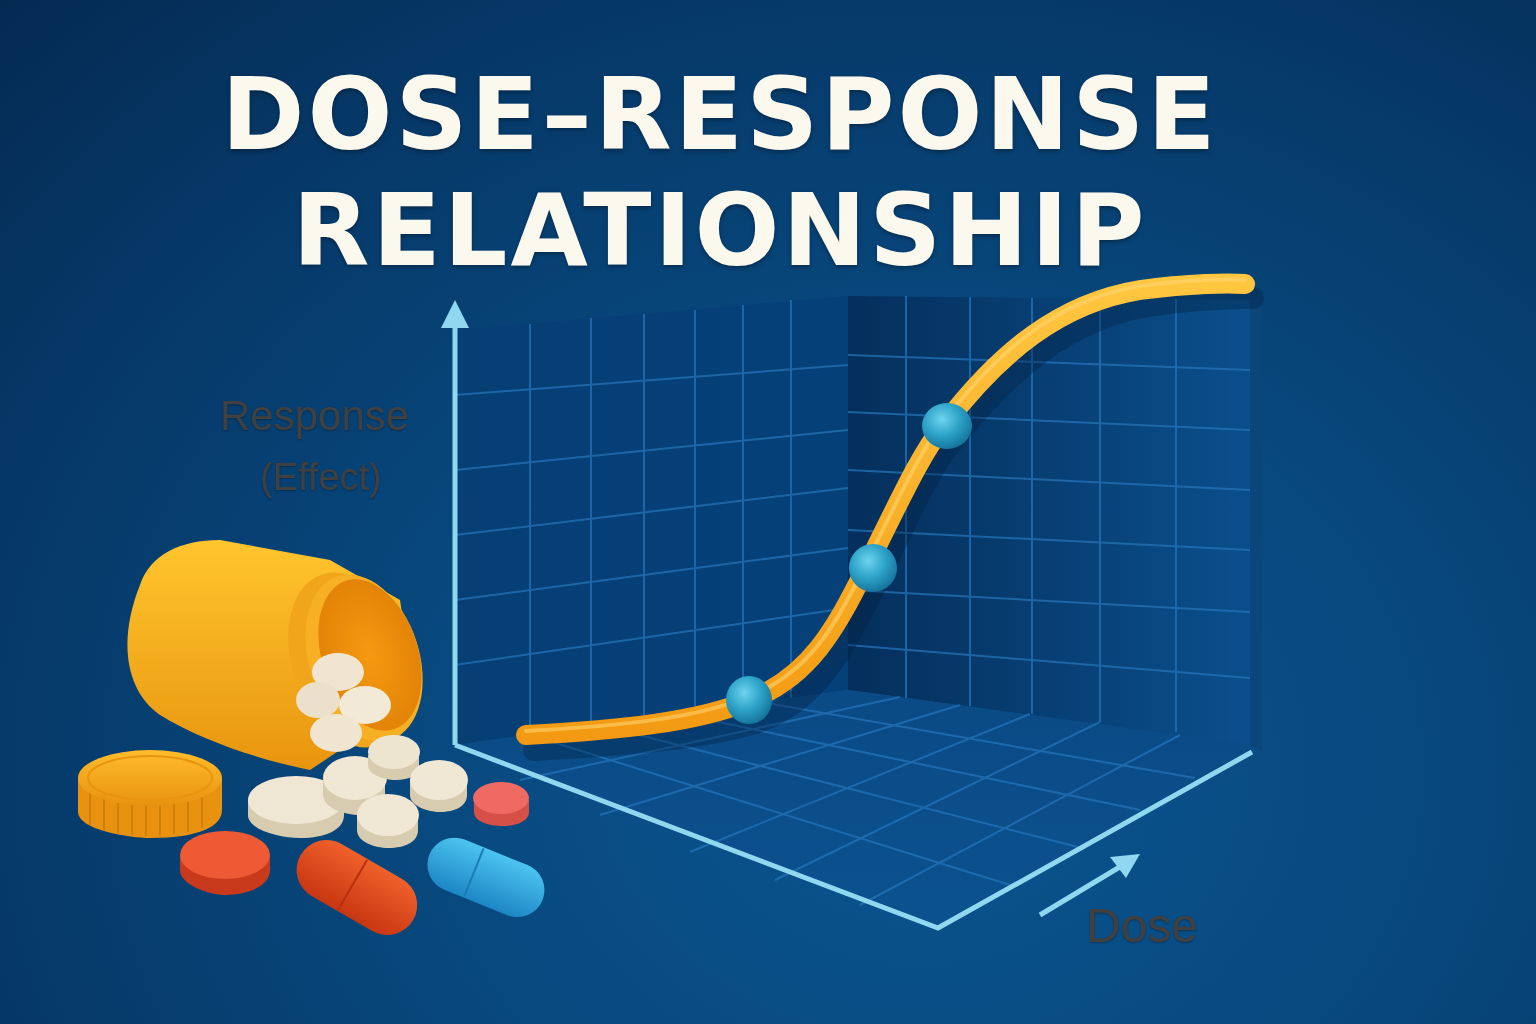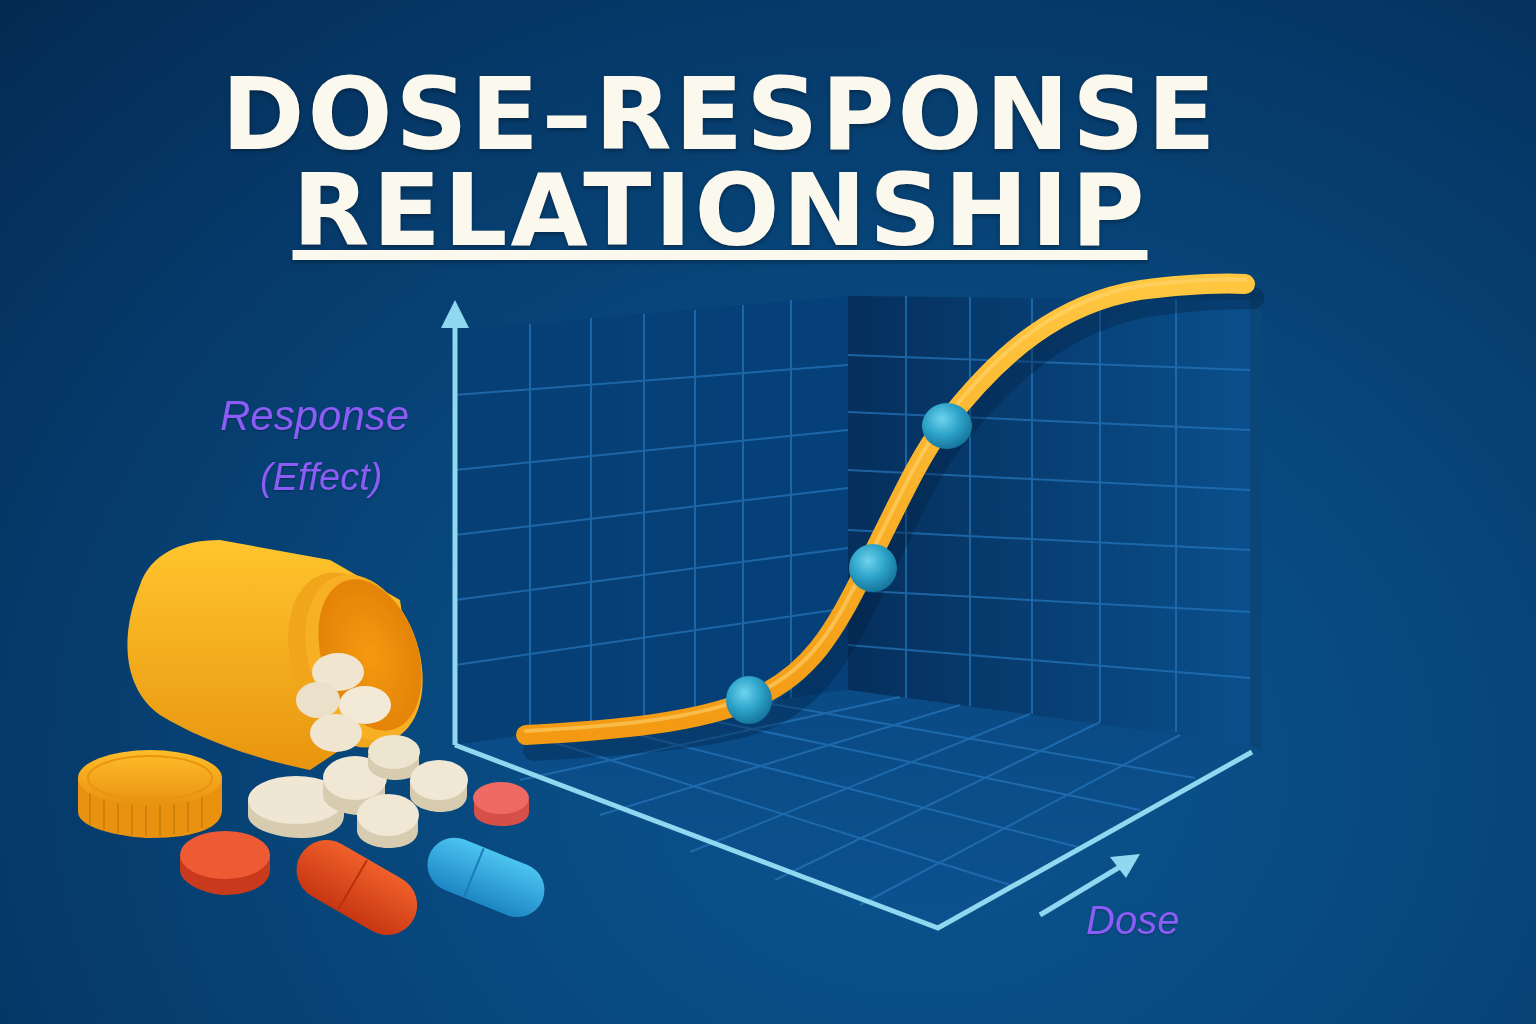--- a/index.html
+++ b/index.html
@@ -9,29 +9,28 @@
       font-family: "DejaVu Sans", "Liberation Sans", sans-serif;
       position: relative;
     }
     .title {
       position: absolute; left: 0; width: 1440px; text-align: center;
       color: #fbf8ee; font-weight: 700; letter-spacing: 3px;
       font-family: "DejaVu Sans", sans-serif;
       text-shadow: 0 2px 4px rgba(0,0,0,0.35);
     }
     .title.l1 { top: 60px; font-size: 100px; line-height: 110px; }
-    .title.l2 { top: 156px; font-size: 100px; line-height: 110px; text-decoration: underline; }
+    .title.l2 { top: 176px; font-size: 100px; line-height: 110px; }
     .axis-label {
-      position: absolute; color: #8b5cf6; font-family: "Liberation Sans", sans-serif;
+      position: absolute; color: #404040; font-family: "Liberation Sans", sans-serif;
       text-shadow: 0 1px 2px rgba(0,0,0,0.3);
-      font-style: italic;
     }
     .ylabel-1 { left: 220px; top: 392px; font-size: 42px; }
     .ylabel-2 { left: 260px; top: 456px; font-size: 38px; }
-    .xlabel { left: 1086px; top: 898px; font-size: 40px; }
+    .xlabel { left: 1086px; top: 898px; font-size: 48px; }
     svg.scene { position: absolute; left: 0; top: 0; }
   </style>
 </head>
 <body>
 
 <svg class="scene" width="1536" height="1024" viewBox="0 0 1536 1024">
   <defs>
     <linearGradient id="wallL" x1="0" y1="0" x2="1" y2="0">
       <stop offset="0" stop-color="#063f74"></stop>
       <stop offset="1" stop-color="#054079"></stop>

